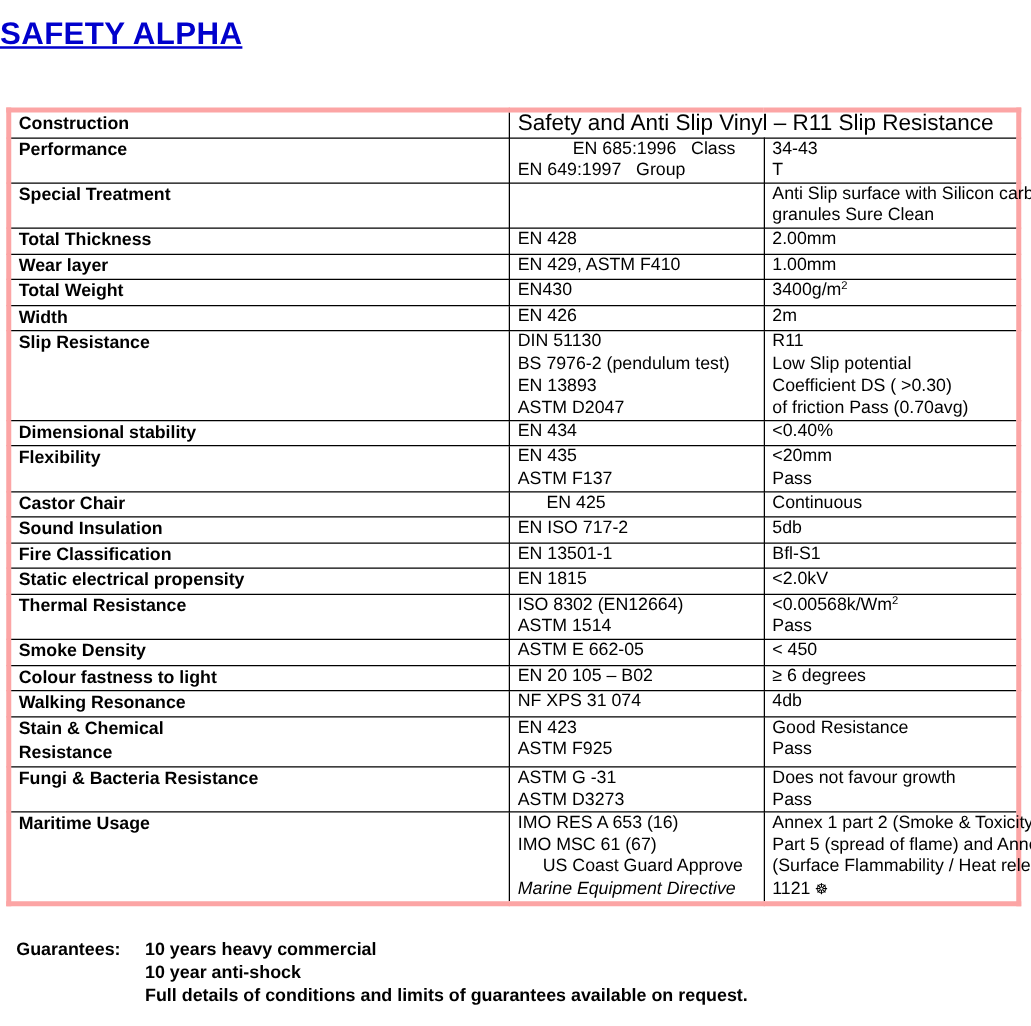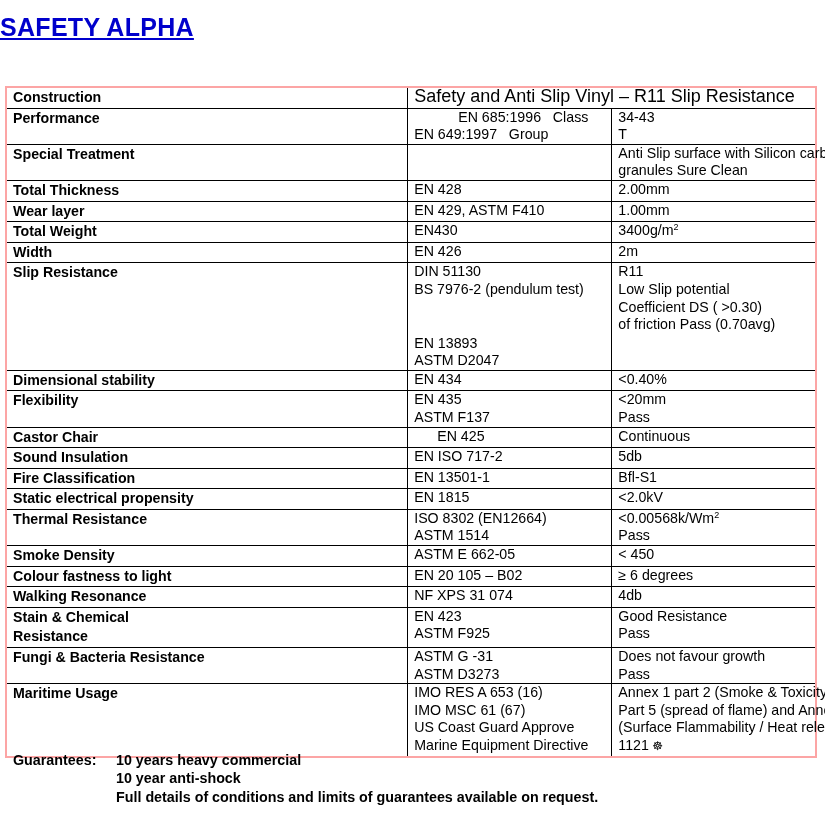--- a/index.html
+++ b/index.html
@@ -5,21 +5,21 @@
   html, body { margin: 0; padding: 0; background: #ffffff; }
   body { width: 825px; height: 821px; position: relative; overflow: hidden;
          font-family: "Liberation Sans", sans-serif; color: #000; }
   .title { position: absolute; top: 13px; left: 0; width: 825px; text-align: left;
            font-weight: bold; font-size: 25px; color: #0000cc; text-decoration: underline;
            letter-spacing: 0.3px; }
   table.spec { position: absolute; top: 86px; left: 5px; width: 812px;
                border-collapse: collapse; table-layout: fixed; }
   table.spec td { border: 1.5px solid #000; vertical-align: top; padding: 0 0 0 6px;
                   line-height: 17.6px; font-size: 14.2px; }
-  table.spec { border: 2px solid #fca5a5; }
+  table.spec { border: 4px solid #fca5a5; }
   td.prop { font-weight: bold; font-size: 15.3px; width: 238px; line-height: 19.6px; }
   td.std { width: 242px; }
   td.val { }
   .line { display: block; white-space: nowrap; }
   .prop .line { line-height: 19.6px; }
   sup { font-size: 9px; vertical-align: 5px; line-height: 0; }
   .guar { position: absolute; top: 751px; left: 13px; font-weight: bold; font-size: 14.3px;
           line-height: 18.4px; }
   .guar .lbl { position: absolute; left: 0; top: 0; white-space: nowrap; }
   .guar .items { position: absolute; left: 103px; top: 0; white-space: nowrap; }
@@ -109,21 +109,21 @@
           <span class="line"><span>2m</span></span>
         </td>
       </tr>
       <tr>
         <td class="prop">
           <span class="line">Slip Resistance</span>
         </td>
         <td class="std">
           <span class="line" style="white-space: pre;">DIN 51130</span>
           <span class="line" style="white-space: pre;">BS 7976-2 (pendulum test)</span>
-          <span class="line" style="white-space: pre; margin-top: 36px;">EN 13893</span>
+          <span class="line" style="white-space: pre;">EN 13893</span>
           <span class="line" style="white-space: pre;">ASTM D2047</span>
         </td>
         <td class="val">
           <span class="line"><span>R11</span></span>
           <span class="line"><span>Low Slip potential</span></span>
           <span class="line"><span>Coefficient DS ( &gt;0.30)</span></span>
           <span class="line"><span>of friction Pass (0.70avg)</span></span>
         </td>
       </tr>
       <tr>
@@ -267,22 +267,22 @@
           <span class="line"><span>Pass</span></span>
         </td>
       </tr>
       <tr>
         <td class="prop">
           <span class="line">Maritime Usage</span>
         </td>
         <td class="std">
           <span class="line" style="white-space: pre;">IMO RES A 653 (16)</span>
           <span class="line" style="white-space: pre;">IMO MSC 61 (67)</span>
-          <span class="line" style="white-space: pre;">US Coast Guard Approve</span>
-          <span class="line" style="white-space: pre;">Marine Equipment Directive</span>
+          <span class="line" style="white-space: pre; margin-left: 20px;">US Coast Guard Approve</span>
+          <span class="line" style="white-space: pre; font-style: italic;">Marine Equipment Directive</span>
         </td>
         <td class="val">
           <span class="line"><span>Annex 1 part 2 (Smoke &amp; Toxicity)</span></span>
           <span class="line"><span>Part 5 (spread of flame) and Annexure 2</span></span>
           <span class="line"><span>(Surface Flammability / Heat release)</span></span>
           <span class="line"><span>1121</span><span class="ce-icon"> <span>☸</span></span></span>
         </td>
       </tr>
     </tbody>
 </table>

